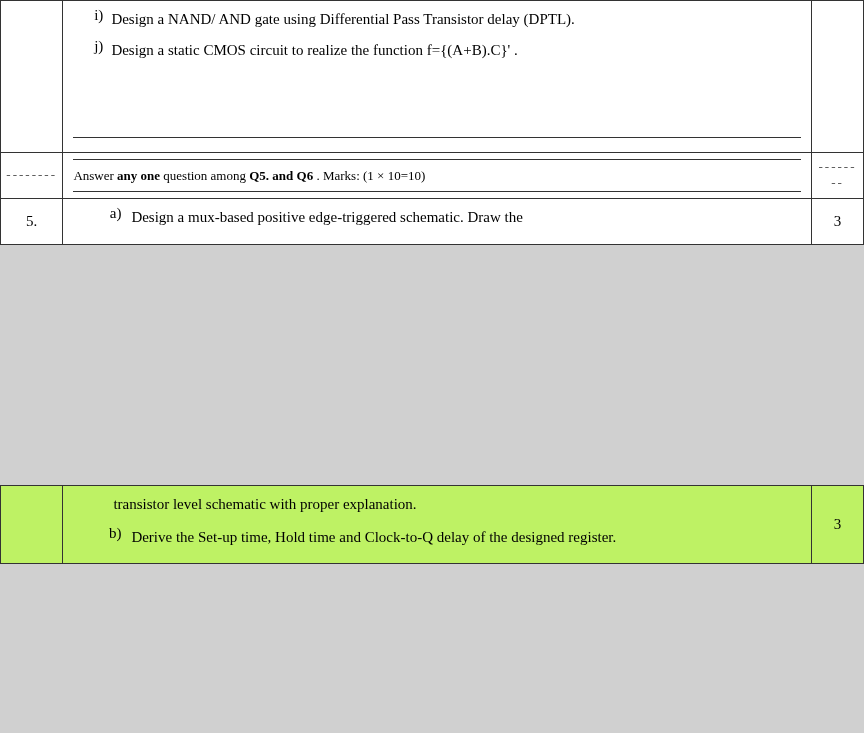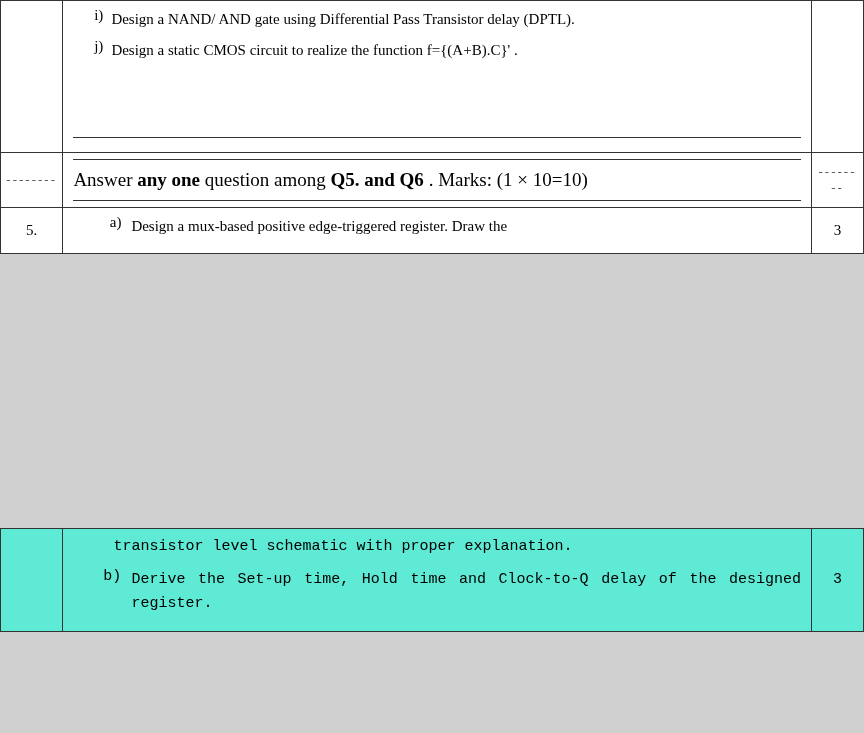--- a/index.html
+++ b/index.html
@@ -16,23 +16,22 @@
       min-height: 733px;
       overflow-x: hidden;
     }
 
     .top-section {
       background-color: #ffffff;
       padding: 0;
     }
 
     .bottom-section {
-      background-color: #5eead4;
-      margin-top: 114px;
-      font-family: Liberation Mono, monospace;
+      background-color: #bef264;
+      margin-top: 80px;
     }
 
     .gap-section {
       background-color: #d0d0d0;
       height: 160px;
       width: 864px;
     }
 
     table {
       width: 100%;
@@ -83,21 +82,21 @@
       vertical-align: middle;
       border-left: none;
       border-right: none;
       letter-spacing: 2px;
       color: #555;
       font-size: 13px;
     }
 
     .answer-text {
       padding: 6px 10px;
-      font-size: 19px;
+      font-size: 13px;
       line-height: 1.5;
     }
 
     .indent-item {
       display: flex;
       margin-bottom: 6px;
       text-align: justify;
     }
 
     .item-label {
@@ -172,21 +171,21 @@
         <div class="separator-line" style="margin-top: 6px; margin-bottom: 0;"></div>
       </td>
       <td class="dashed-marks">--------</td>
     </tr>
 
     <tr>
       <td class="col-num">5.</td>
       <td class="col-content">
         <div class="sub-item">
           <span class="sub-label">a)</span>
-          <span class="sub-text">Design a mux-based positive edge-triggered register. Draw the</span>
+          <span class="sub-text">Design a mux-based positive edge-triggered schematic. Draw the</span>
         </div>
       </td>
       <td class="col-marks">3</td>
     </tr>
   </tbody>
     </table>
 </div>
 
 <div class="gap-section"></div>
 

